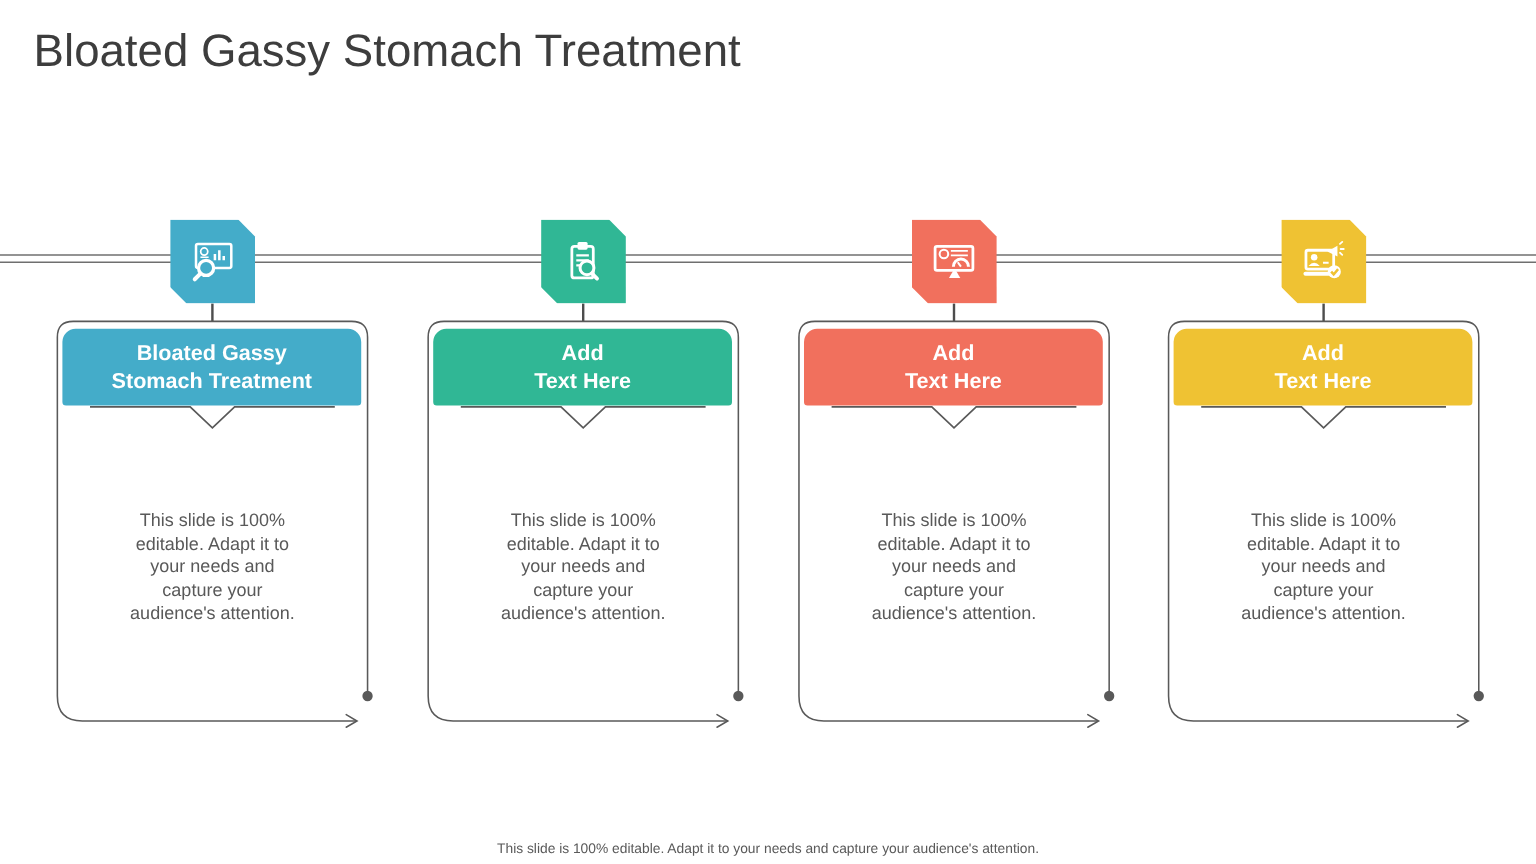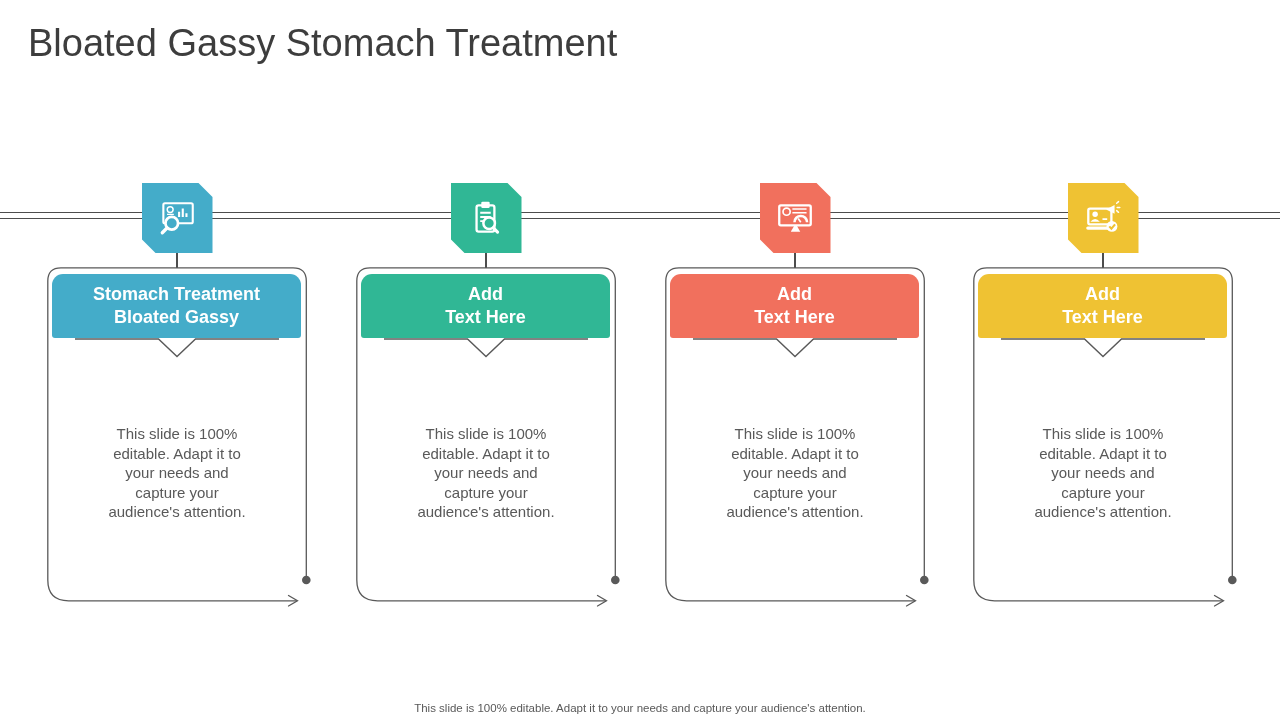--- a/index.html
+++ b/index.html
@@ -85,22 +85,22 @@
     </svg>
   </div>
 
   <div class="card" style="left:47px">
     <svg class="card-outline" width="268" height="348" viewBox="0 0 268 348">
       <path d="M261.3 315 L261.3 16 Q261.3 2.8 248 2.8 L16 2.8 Q2.8 2.8 2.8 16 L2.8 315 Q2.8 335.8 23.6 335.8 L252 335.8" fill="none" stroke="#595959" stroke-width="1.3"></path>
       <path d="M243.5 330.5 L252.5 335.8 L243.5 341" fill="none" stroke="#595959" stroke-width="1.3" stroke-linecap="round"></path>
       <circle cx="261.3" cy="315" r="4.3" fill="#595959"></circle>
     </svg>
     <div class="card-header" style="background: rgb(68, 172, 201);">
+      <span class="hline">Bloated Gassy</span>
       <span class="hline">Stomach Treatment</span>
-      <span class="hline">Bloated Gassy</span>
     </div>
     <svg class="pointer-svg" width="260" height="22" viewBox="0 0 260 22">
       <path d="M28 1 L111.5 1 L130 18.5 L148.5 1 L232 1" fill="none" stroke="#595959" stroke-width="1.4"></path>
     </svg>
     <div class="card-body">This slide is 100% editable. Adapt it to your needs and capture your audience's attention.</div>
   </div>
 
   <div class="card" style="left:356px">
     <svg class="card-outline" width="268" height="348" viewBox="0 0 268 348">
       <path d="M261.3 315 L261.3 16 Q261.3 2.8 248 2.8 L16 2.8 Q2.8 2.8 2.8 16 L2.8 315 Q2.8 335.8 23.6 335.8 L252 335.8" fill="none" stroke="#595959" stroke-width="1.3"></path>

